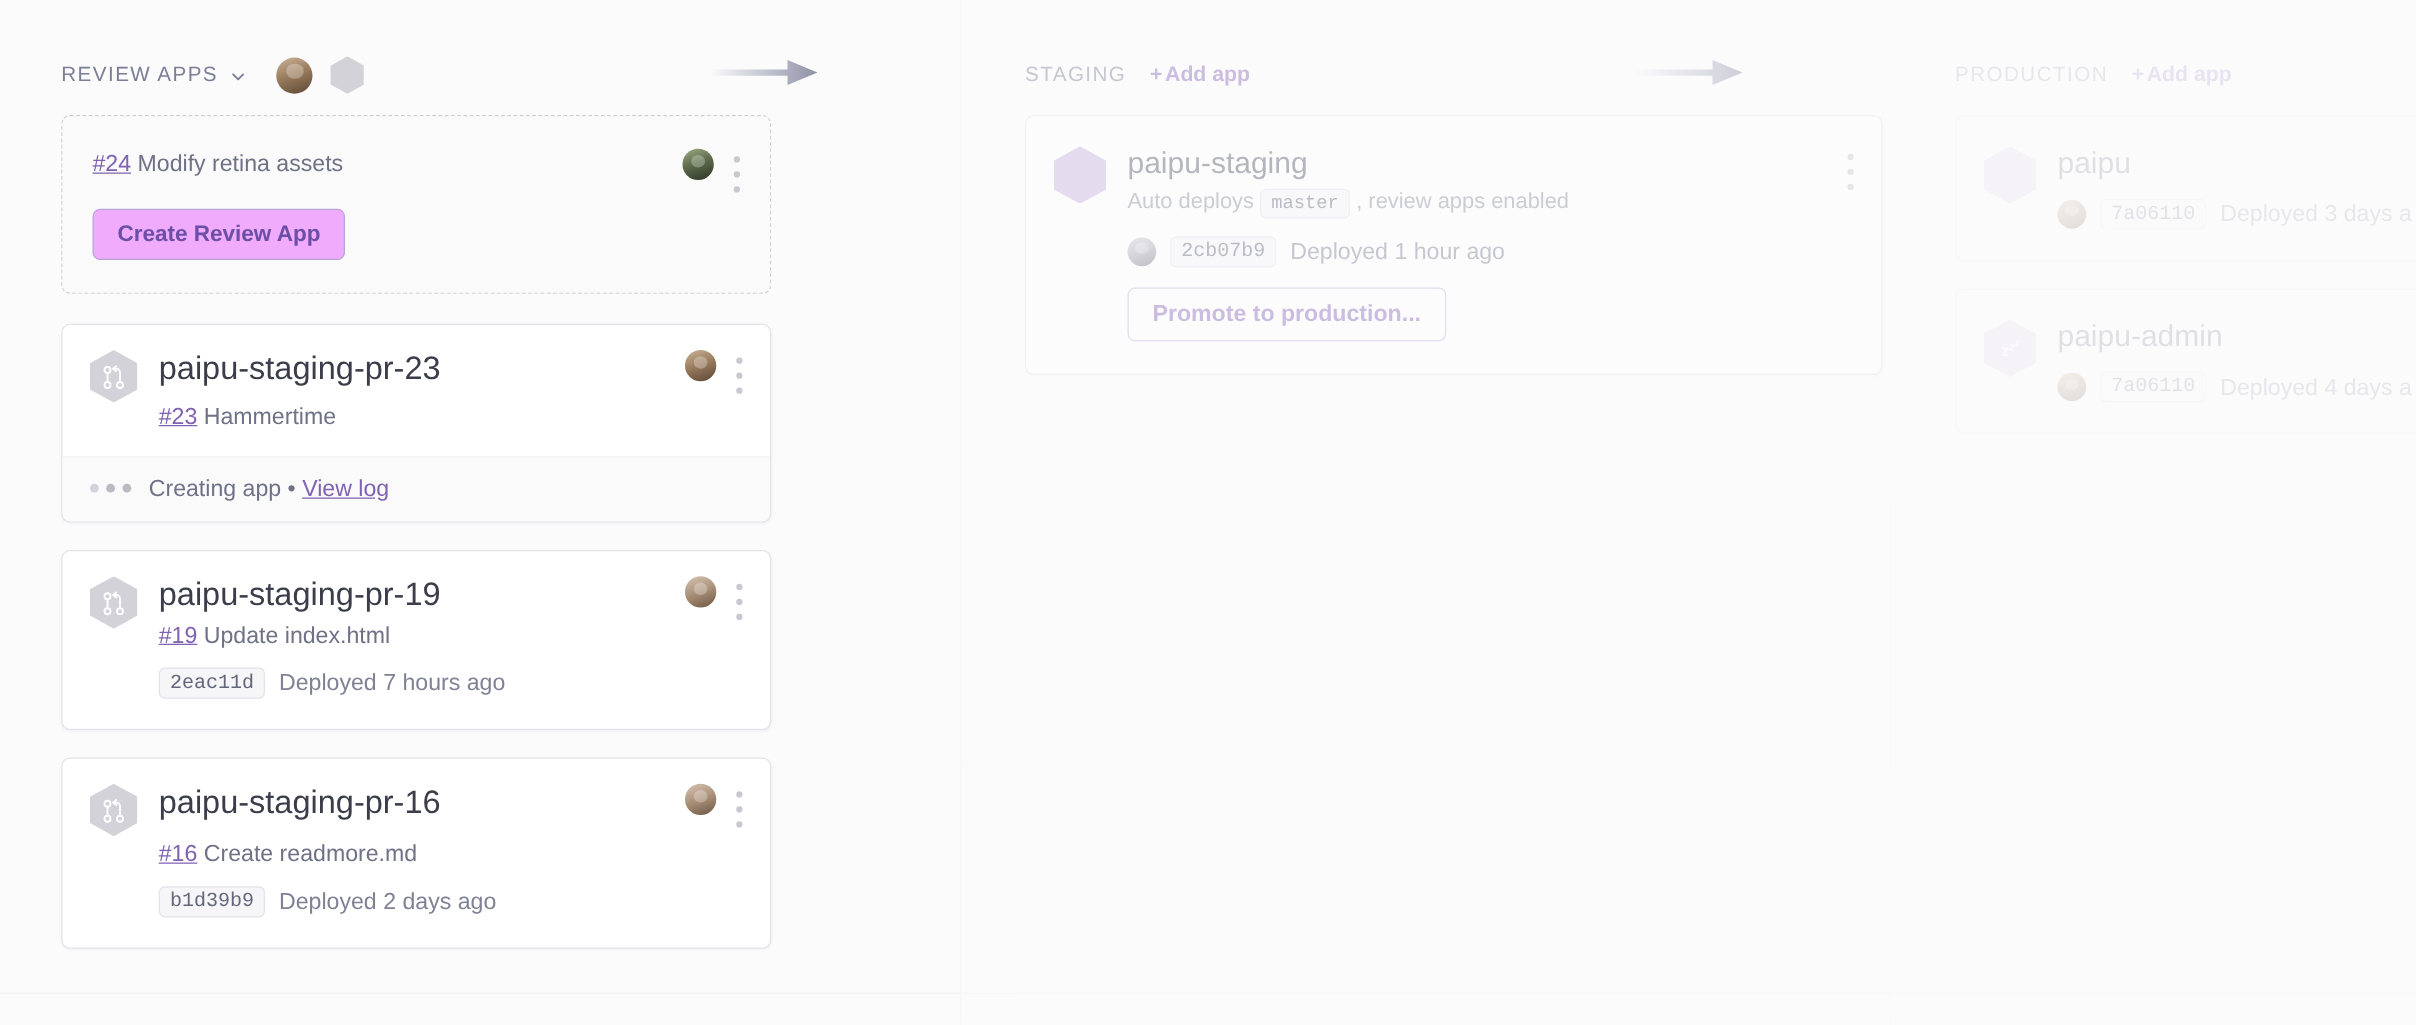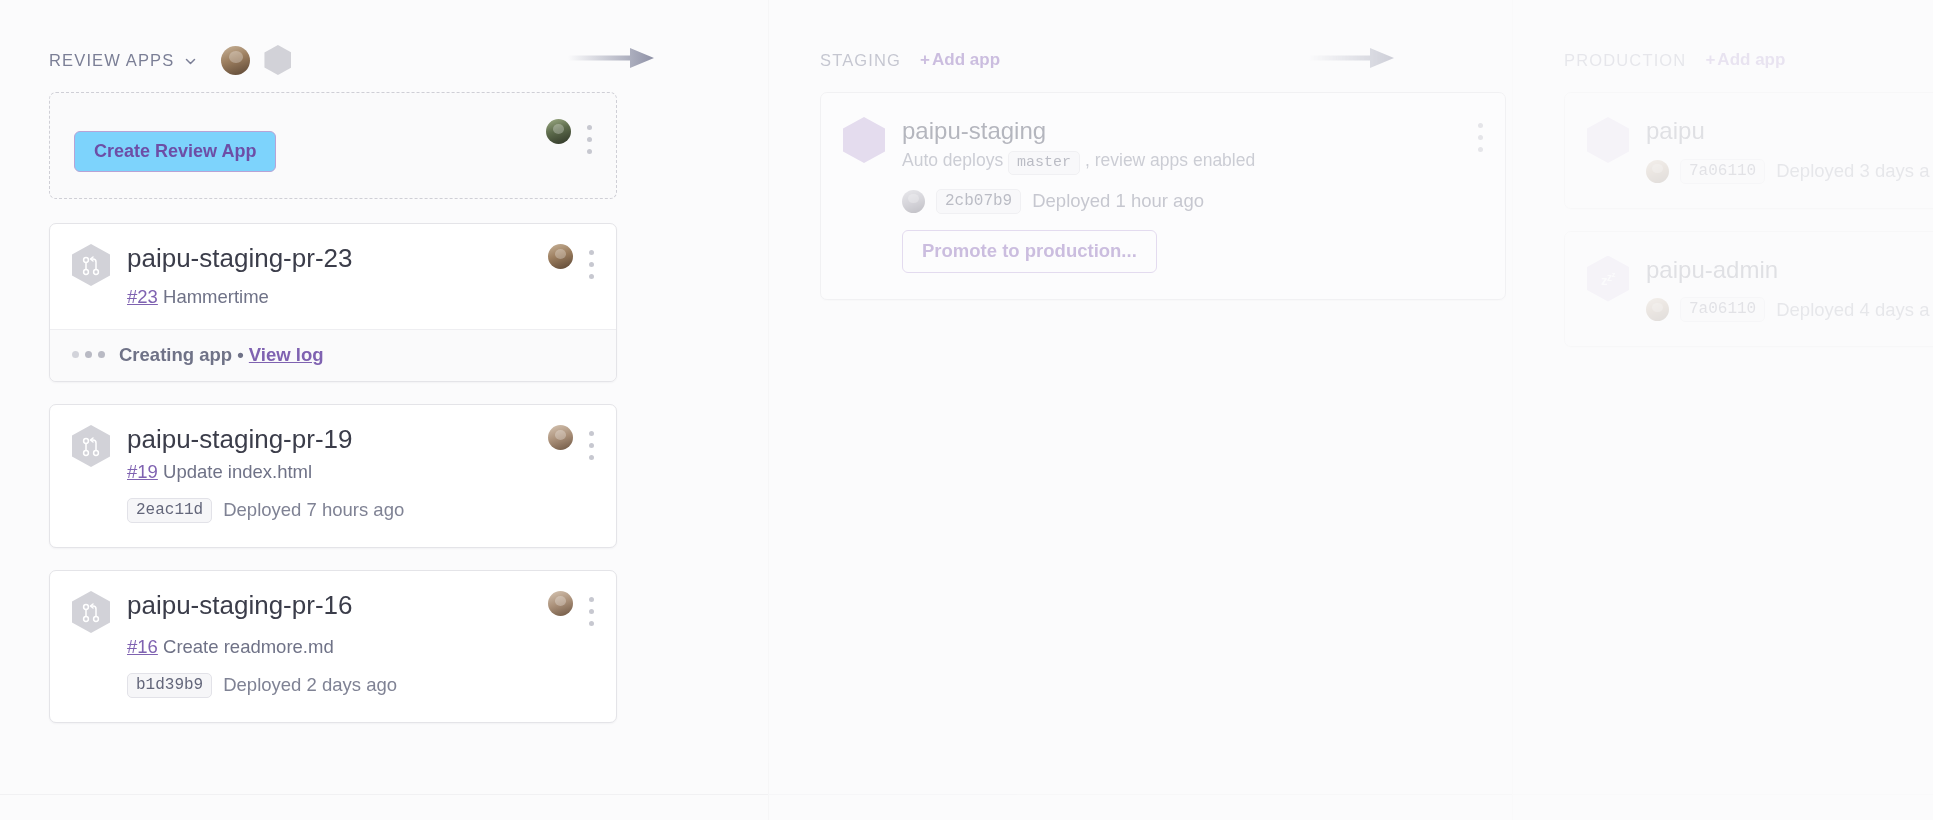--- a/index.html
+++ b/index.html
@@ -149,28 +149,28 @@
   .pr-line { font-size: 18.5px; color: #6f7287; line-height: 1.3; }
   .pr-num {
     color: #7f62b1;
     text-decoration: underline;
     cursor: pointer;
   }
   .pr-title { color: #6f7287; }
 
   .btn-outline {
     display: inline-block;
-    margin-top: 12px;
+    margin-top: 24px;
     padding: 10px 19px 11px;
     border: 1px solid #b8a3d6;
     border-radius: 6px;
     color: #6d4ea6;
     font-size: 18px;
     font-weight: 700;
-    background: #7dd3fc;
+    background: #f0abfc;
     cursor: pointer;
     line-height: 1;
   }
   .btn-ghost {
     display: inline-block;
     margin-top: 16px;
     padding: 11px 19px 12px;
     border: 1px solid #c4b0de;
     border-radius: 6px;
     color: #8a6ab8;
@@ -209,21 +209,21 @@
   .card-foot {
     border-top: 1px solid #eeeef1;
     background: #fafafb;
     border-radius: 0 0 7px 7px;
     padding: 14px 22px 15px;
     display: flex; align-items: center;
   }
   .dots3 { display: flex; gap: 6px; margin-right: 14px; }
   .dots3 i { width: 7px; height: 7px; border-radius: 50%; background: #b9bac4; display: block; }
   .dots3 i:first-child { background: #d2d3da; }
-  .foot-text { font-size: 18.5px; color: #6f7287; font-weight: bold; }
+  .foot-text { font-size: 18.5px; color: #6f7287; }
   .link { color: #7f62b1; text-decoration: underline; cursor: pointer; }
 
   .kebab {
     width: 5px; display: flex; flex-direction: column; gap: 7px;
     align-items: center; margin-left: 16px; padding-top: 6px;
     cursor: pointer; flex: none;
   }
   .kebab i { width: 5px; height: 5px; border-radius: 50%; background: #c7c8d0; display: block; }
 
   .card-top-row { display: flex; align-items: flex-start; }
@@ -259,20 +259,24 @@
           </linearGradient>
             </defs>
           <path d="M0 10.5 H62 V3 L86 13 L62 23 V15.5 H0 Z" fill="url(#ga1)"></path>
         </svg>
       </span>
     </div>
 
     <div class="card-dashed" style="width:568px">
       <div class="card-top-row">
         <div class="card-main">
+          <div class="pr-line">
+            <span class="pr-num">#24</span>
+            <span class="pr-title">Modify retina assets</span>
+          </div>
           <div class="btn-outline">Create Review App</div>
         </div>
         <span class="avatar sm av-b"></span>
         <span class="kebab">
             <i></i>
             <i></i>
             <i></i>
           </span>
       </div>
     </div>

